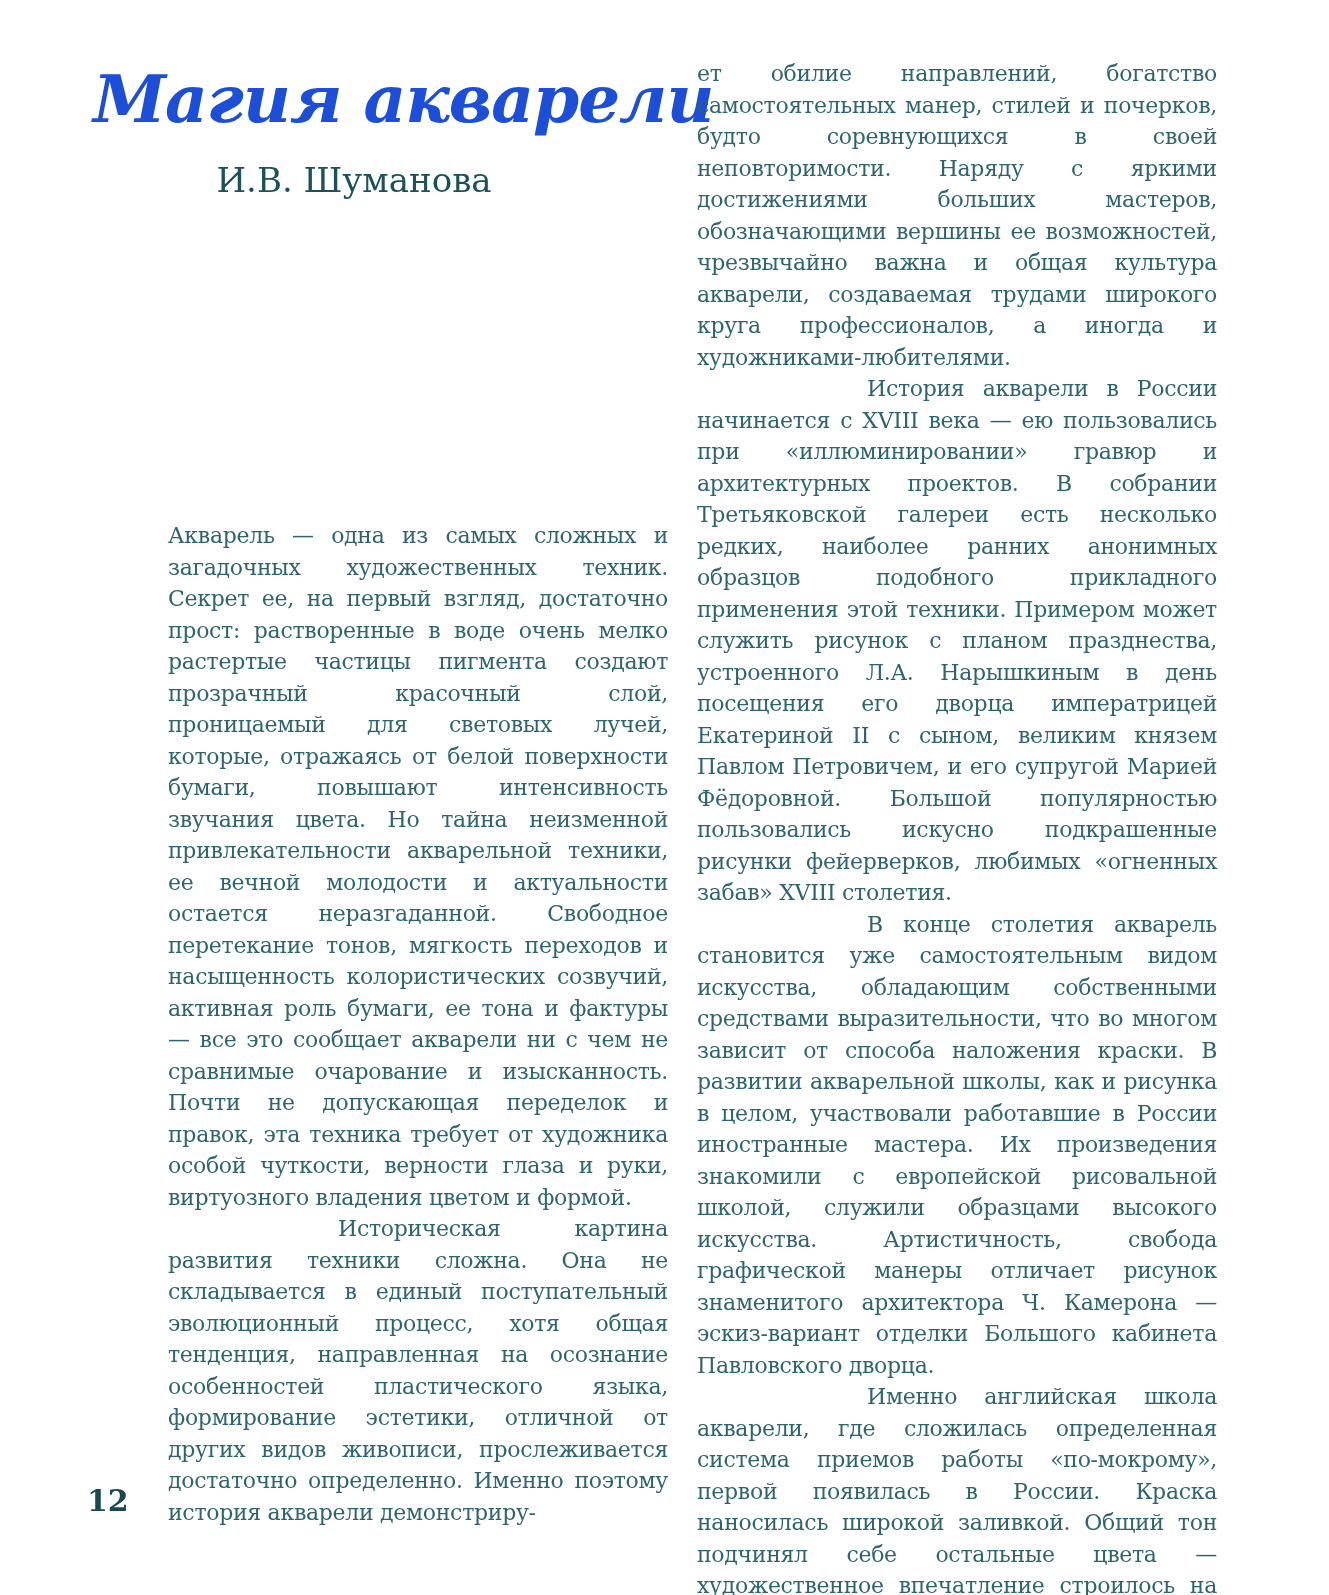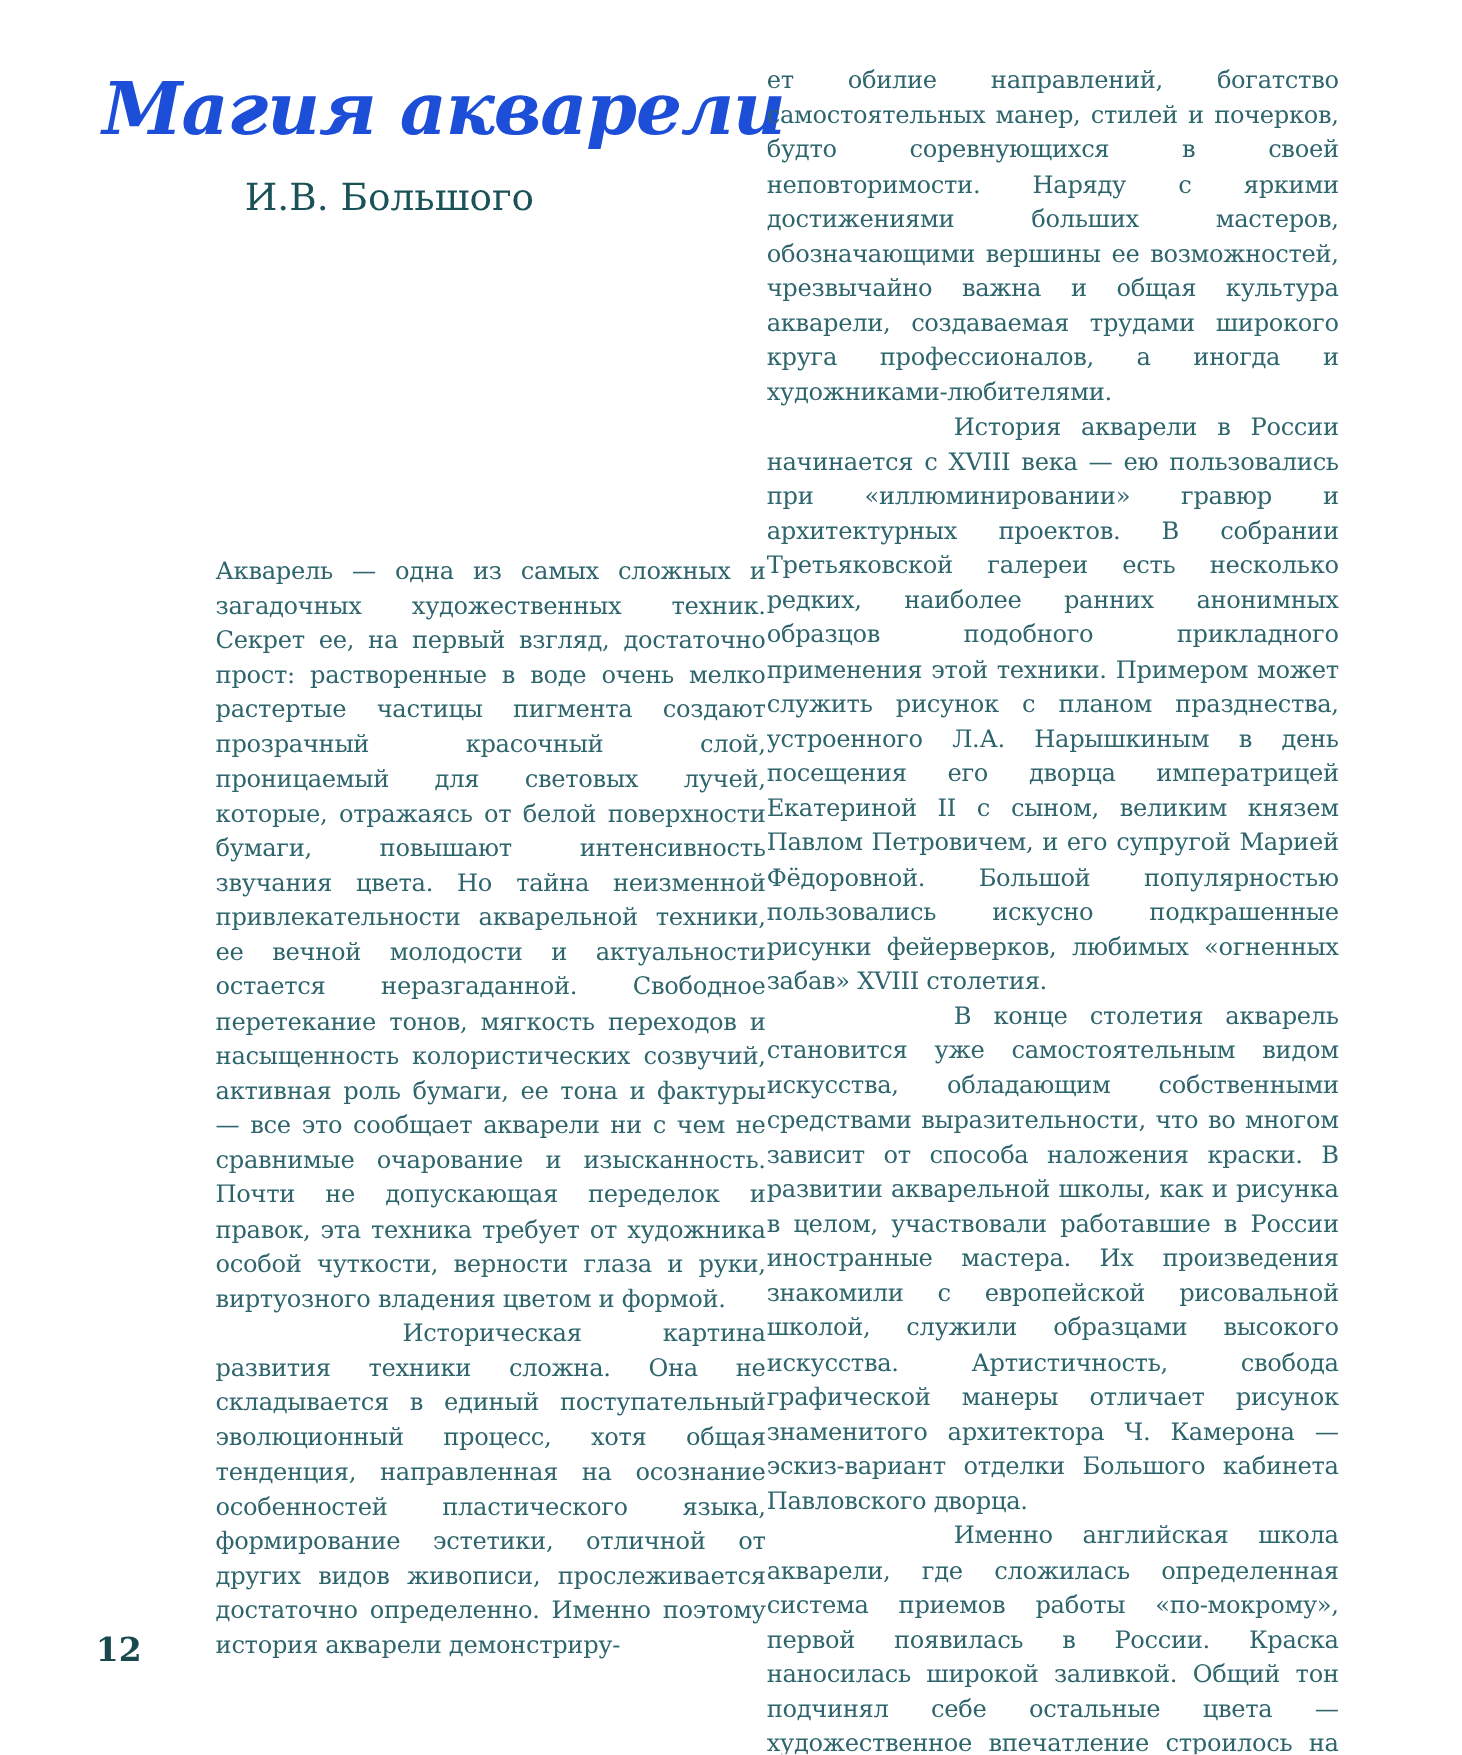--- a/index.html
+++ b/index.html
@@ -45,41 +45,41 @@
     text-align: justify;
     font-size: 22px;
     line-height: 31.5px;
     letter-spacing: -0.3px;
     color: #2e656d;
   }
 
   .col p { margin: 0; padding: 0; }
   .col p.indent { text-indent: 170px; }
 
-  .col-left  { left: 168px; top: 504px; width: 500px; margin-left: 28px; }
+  .col-left  { left: 168px; top: 520px; width: 500px; }
   .col-right { left: 697px; top: 58px;  width: 520px; }
 
   .page-number {
     position: absolute;
     left: 87px;
     top: 1484px;
     font-size: 30px;
     line-height: 34px;
     font-weight: bold;
     color: #17494f;
   }
 </style>
 </head>
 <body>
 
 <div class="page">
 
   <header class="article-header">
     <h1 class="article-title">Магия акварели</h1>
-    <div class="article-author">И.В. Большого</div>
+    <div class="article-author">И.В. Шуманова</div>
   </header>
 
   <div class="col col-left">
     <p>Акварель — одна из самых сложных и загадочных художественных техник. Секрет ее, на первый взгляд, достаточно прост: растворенные в воде очень мелко растертые частицы пигмента создают прозрачный красочный слой, проницаемый для световых лучей, которые, отражаясь от белой поверхности бумаги, повышают интенсивность звучания цвета. Но тайна неизменной привлекательности акварельной техники, ее вечной молодости и актуальности остается неразгаданной. Свободное перетекание тонов, мягкость переходов и насыщенность колористических созвучий, активная роль бумаги, ее тона и фактуры — все это сообщает акварели ни с чем не сравнимые очарование и изысканность. Почти не допускающая переделок и правок, эта техника требует от художника особой чуткости, верности глаза и руки, виртуозного владения цветом и формой.</p>
     <p class="indent">Историческая картина развития техники сложна. Она не складывается в единый поступательный эволюционный процесс, хотя общая тенденция, направленная на осознание особенностей пластического языка, формирование эстетики, отличной от других видов живописи, прослеживается достаточно определенно. Именно поэтому история акварели демонстриру-</p>
   </div>
 
   <div class="col col-right">
     <p>ет обилие направлений, богатство самостоятельных манер, стилей и почерков, будто соревнующихся в своей неповторимости. Наряду с яркими достижениями больших мастеров, обозначающими вершины ее возможностей, чрезвычайно важна и общая культура акварели, создаваемая трудами широкого круга профессионалов, а иногда и художниками-любителями.</p>
     <p class="indent">История акварели в России начинается с XVIII века — ею пользовались при «иллюминировании» гравюр и архитектурных проектов. В собрании Третьяковской галереи есть несколько редких, наиболее ранних анонимных образцов подобного прикладного применения этой техники. Примером может служить рисунок с планом празднества, устроенного Л.А. Нарышкиным в день посещения его дворца императрицей Екатериной II с сыном, великим князем Павлом Петровичем, и его супругой Марией Фёдоровной. Большой популярностью пользовались искусно подкрашенные рисунки фейерверков, любимых «огненных забав» XVIII столетия.</p>

